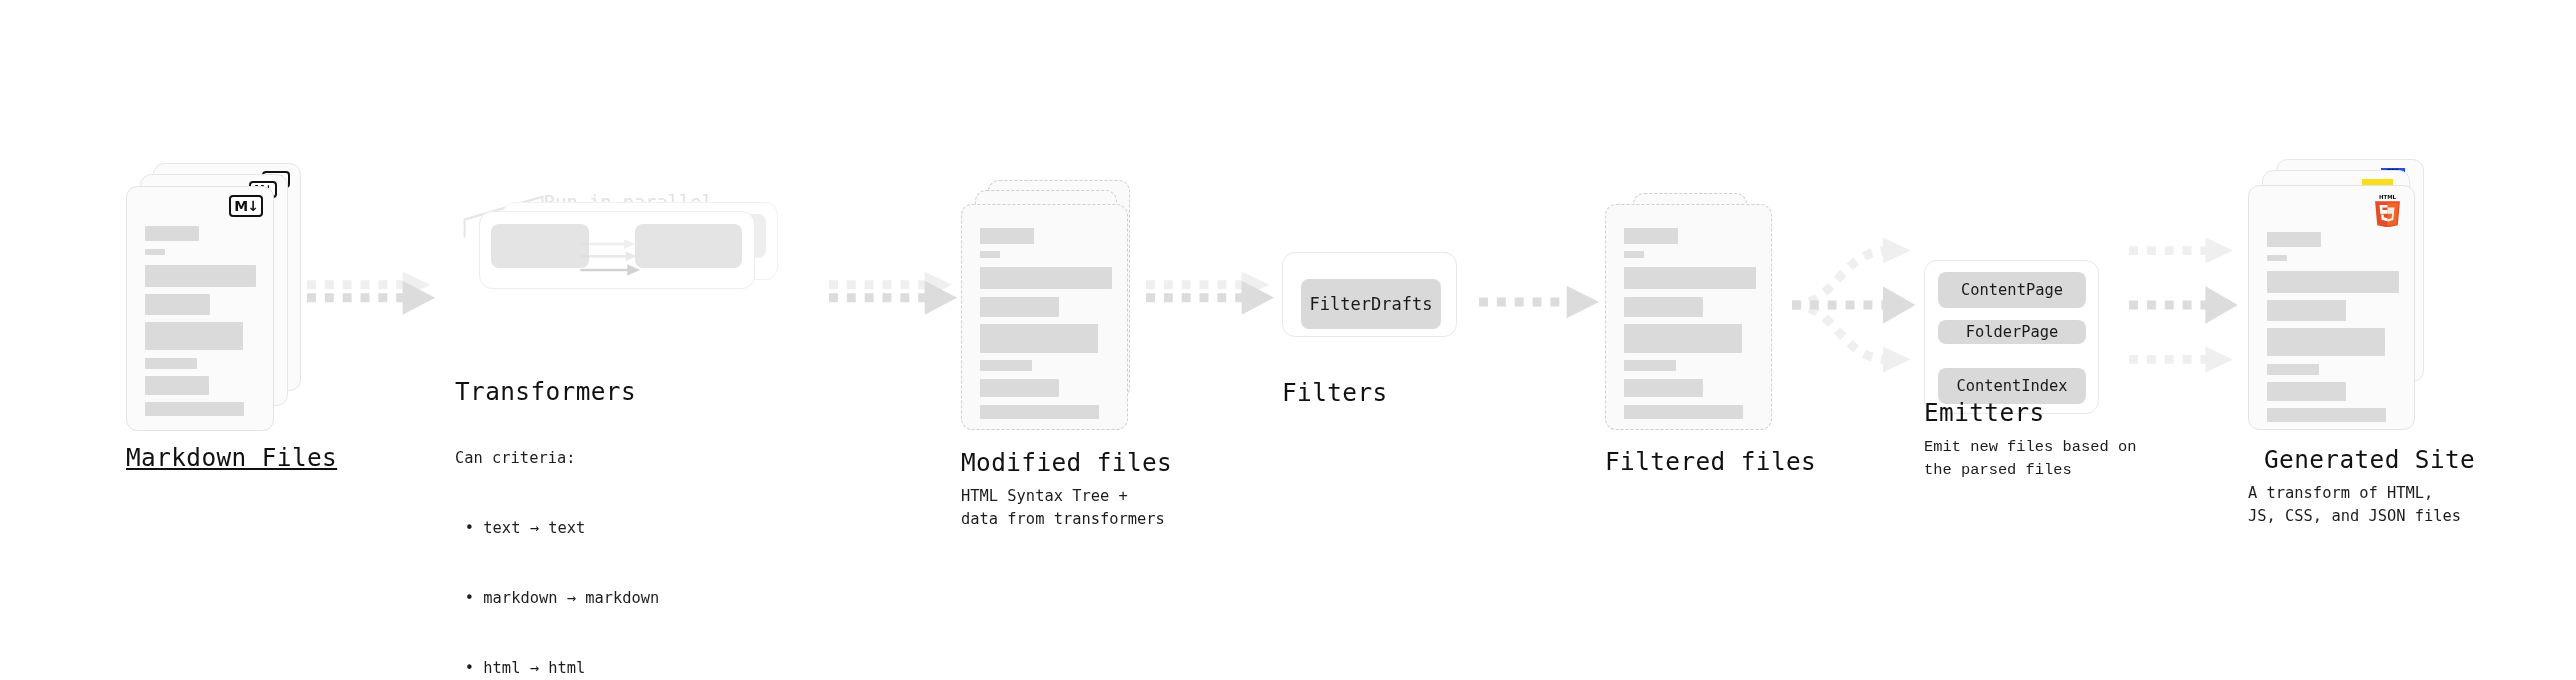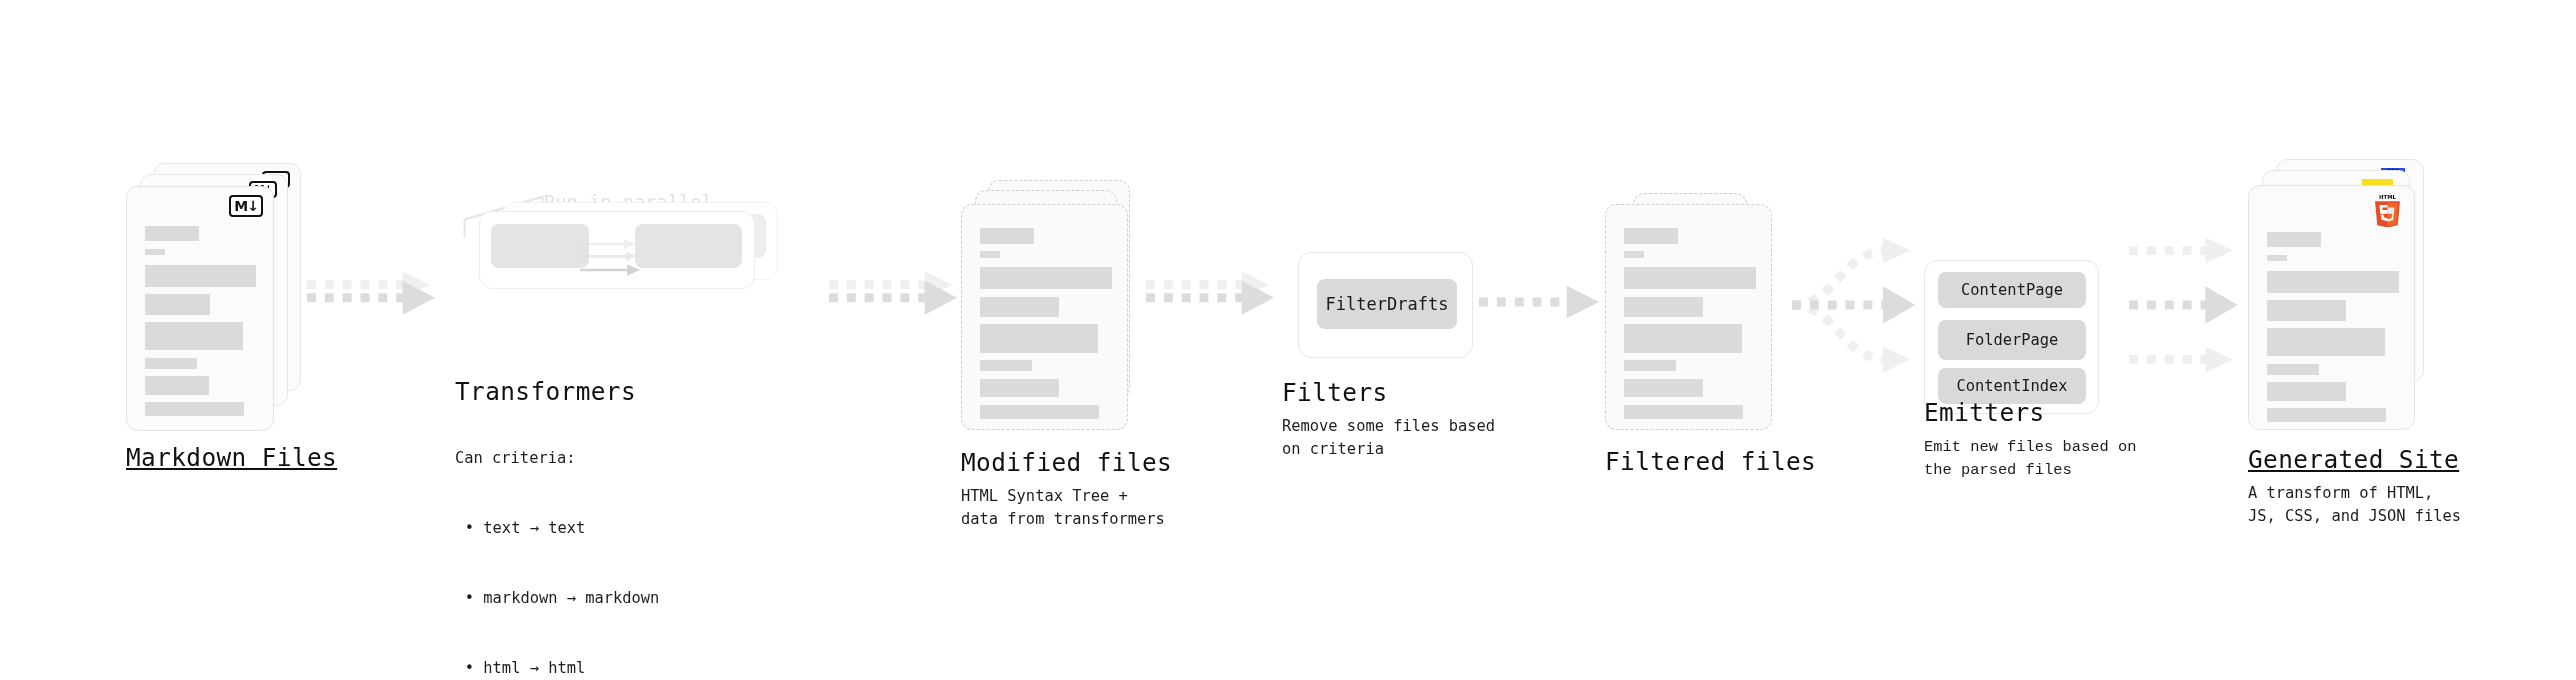--- a/index.html
+++ b/index.html
@@ -258,27 +258,25 @@
       <line x1="0" y1="18" x2="128" y2="18" stroke="#dcdcdc" stroke-width="11" stroke-dasharray="11 11"></line>
       <polygon points="118,2 152,18 118,34" fill="#dcdcdc"></polygon>
     </g>
     <g opacity="1">
       <line x1="0" y1="34" x2="128" y2="34" stroke="#dcdcdc" stroke-width="11" stroke-dasharray="11 11"></line>
       <polygon points="118,13 158,34 118,55" fill="#dcdcdc"></polygon>
     </g>
   </svg>
 
   <div class="node" style="left:1282px; top:252px;">
-    <div class="group-box" style="left:16px; top:0px; width:175px; height:106px; position:relative; border-color:#e8e8e8;">
+    <div class="group-box" style="left:0px; top:0px; width:175px; height:85px; position:relative; border-color:#e8e8e8;">
       <div class="pill" style="left:18px; top:26px; width:140px; height:50px; font-size:17px;">FilterDrafts</div>
     </div>
 
     <div class="title" style="left:0px; top:126px;">Filters</div>
-    <div class="subtitle" style="left:0px; top:163px;">Remove some files based
-on criteria</div>
   </div>
 
   <svg class="conn" style="left:1479px; top:284px; width:138px; height:41px;" viewBox="0 0 170 50">
     <line x1="0" y1="22" x2="118" y2="22" stroke="#dcdcdc" stroke-width="11" stroke-dasharray="11 11"></line>
     <polygon points="108,2 148,22 108,42" fill="#dcdcdc"></polygon>
   </svg>
 
   <div class="node" style="left:1605px; top:193px;">
     <div class="card-stack" style="width:175px; height:244px;">
       <div class="doc-card dashed" style="left:28.4px; top:0px;  width:114px; height:203px;"></div>
@@ -310,21 +308,21 @@
     </g>
     <g opacity="0.45">
       <path d="M0 85 C55 85, 60 152, 118 152" fill="none" stroke="#dcdcdc" stroke-width="11" stroke-dasharray="11 11"></path>
       <polygon points="112,136 146,152 112,168" fill="#dcdcdc"></polygon>
     </g>
   </svg>
 
   <div class="node" style="left:1924px; top:226px;">
     <div class="group-box" style="left:0px; top:0px; width:175px; height:154px; position:relative; border-color:#e8e8e8;margin-top:34px;">
       <div class="pill" style="left:13px; top:11.4px; width:148px; height:36px; font-size:15.4px;">ContentPage</div>
-      <div class="pill" style="left:13px; top:59px; width:148px; height:40px; font-size:15.4px;">FolderPage</div>
+      <div class="pill" style="left:13px; top:59px; width:148px; height:24px; font-size:15.4px;">FolderPage</div>
       <div class="pill" style="left:13px; top:107px; width:148px; height:36px; font-size:15.4px;">ContentIndex</div>
     </div>
 
     <div class="title" style="left:0px; top:172px;">Emitters</div>
     <div class="subtitle" style="left:0px; top:210px;font-family:Liberation Mono, monospace;">Emit new files based on
 the parsed files</div>
   </div>
 
   <svg class="conn" style="left:2129px; top:236px; width:130px; height:138px;" viewBox="0 0 160 170">
     <g opacity="0.45">
@@ -369,19 +367,19 @@
           <div class="bar" style="width:132px; height:22px;"></div>
           <div class="bar" style="width:79px;  height:20.3px;"></div>
           <div class="bar" style="width:118px; height:28.4px;"></div>
           <div class="bar" style="width:52px;  height:11.4px;"></div>
           <div class="bar" style="width:79px;  height:18.7px;"></div>
           <div class="bar" style="width:119px; height:14px;"></div>
         </div>
       </div>
     </div>
 
-    <div class="title" style="left:0px; top:286px;text-decoration:underline;">Generated Site</div>
+    <div class="title" style="left:16px; top:286px;">Generated Site</div>
     <div class="subtitle" style="left:0px; top:323px;">A transform of HTML,
 JS, CSS, and JSON files</div>
   </div>
 
 </div>
 
 
 </body></html>

